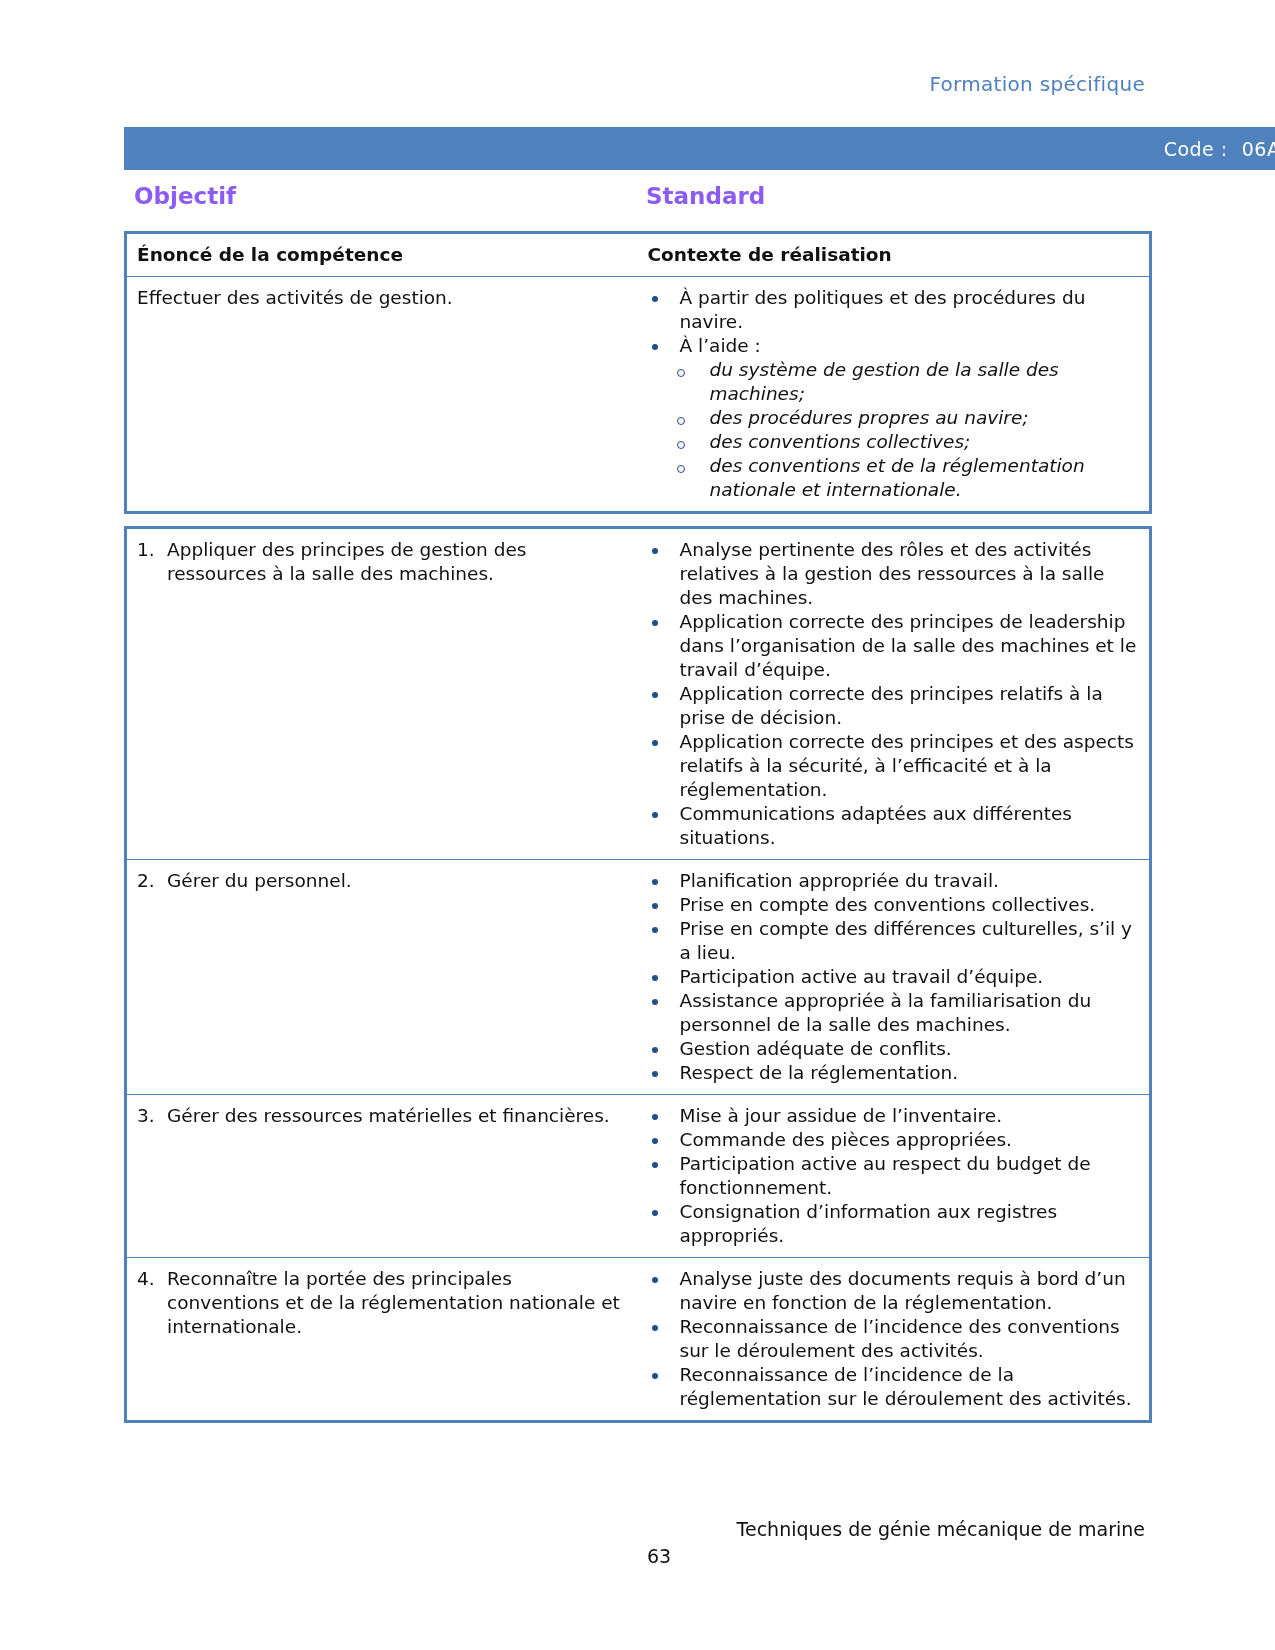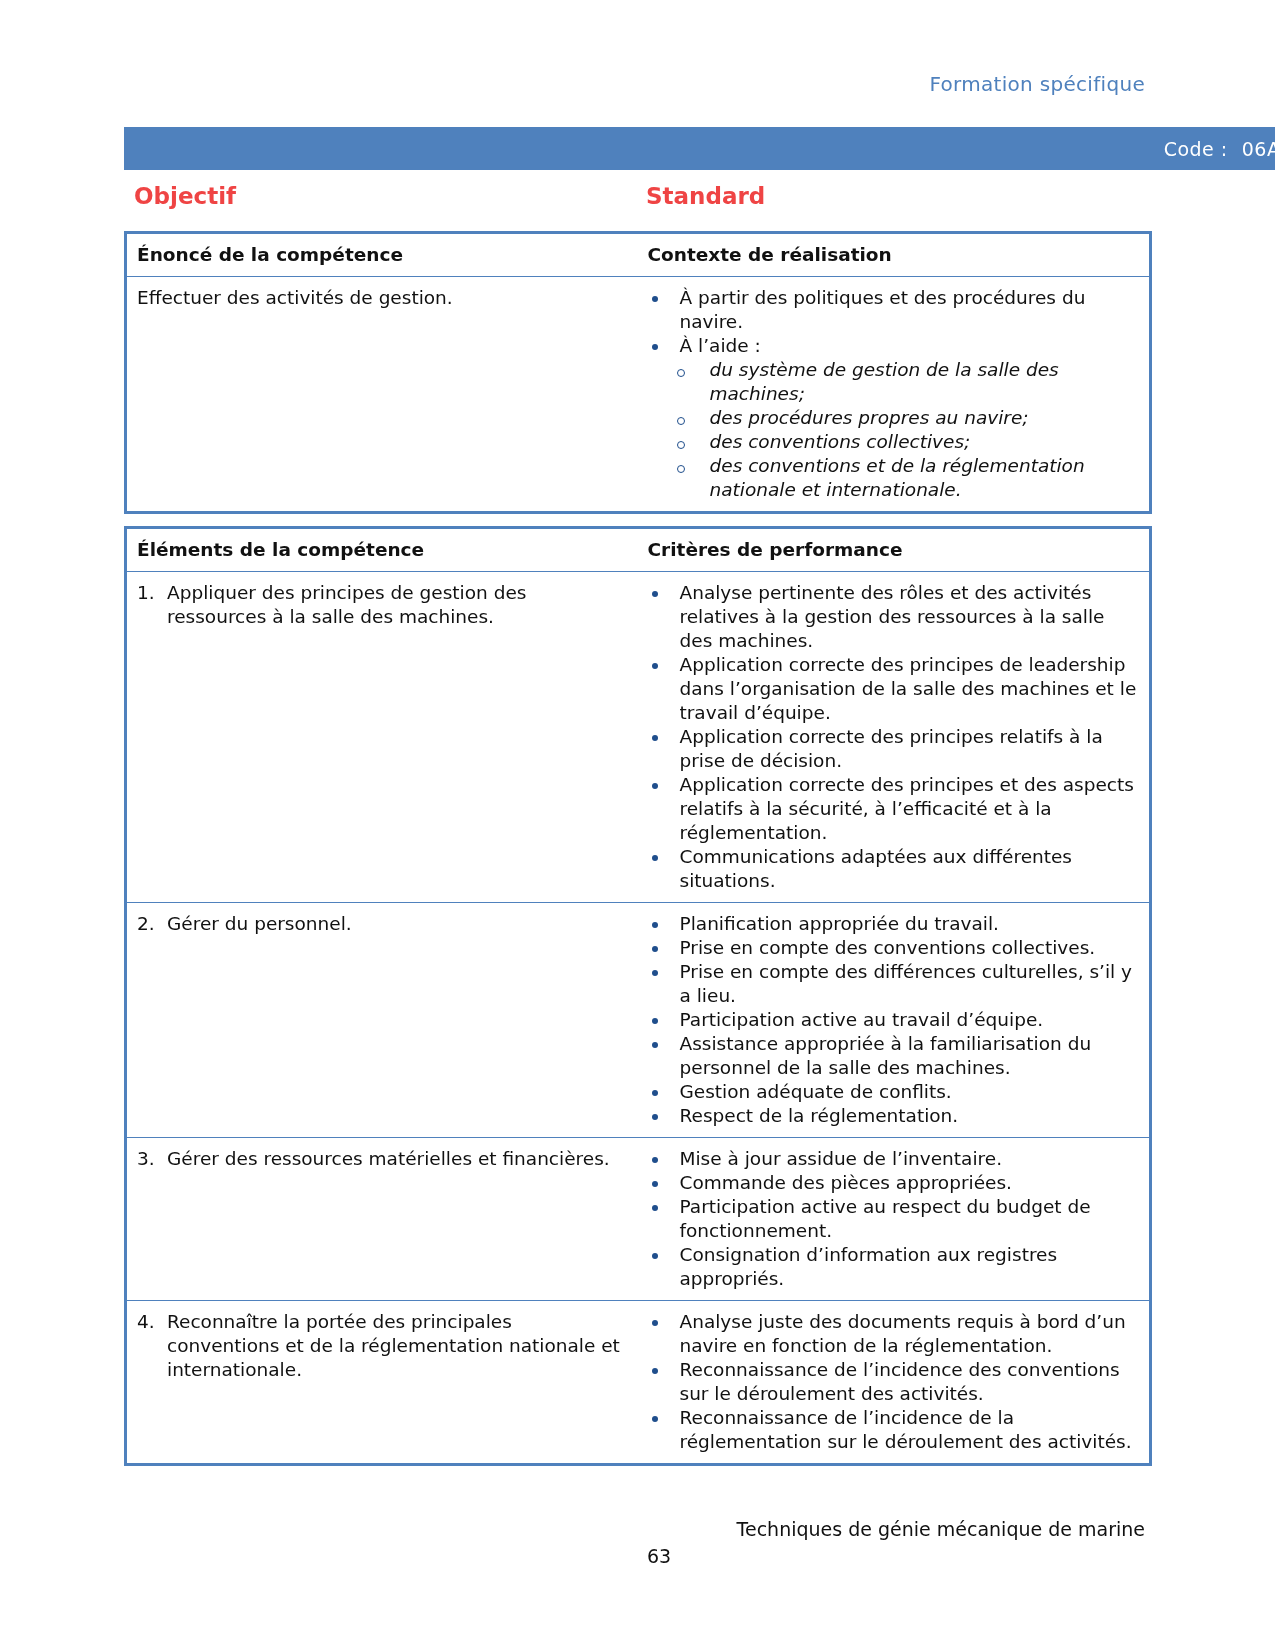--- a/index.html
+++ b/index.html
@@ -11,21 +11,21 @@
   }
   .code-bar {
     position: absolute; left: 124px; top: 127px; width: 1183px; height: 43px;
     background: #4f81bd; color: #ffffff; font-size: 19px;
     display: flex; align-items: center; justify-content: flex-end; padding-right: 14px;
     letter-spacing: 0.5px;
   }
   .code-bar .code-value { margin-left: 14px; }
   .col-heads { position: absolute; top: 183px; left: 124px; width: 1028px; height: 36px; }
   .col-head {
-    position: absolute; top: 0; font-size: 23px; font-weight: bold; color: #ef4444;
+    position: absolute; top: 0; font-size: 23px; font-weight: bold; color: #8b5cf6;
   }
   .col-head.left { left: 10px; }
   .col-head.right { left: 522px; }
   table.comp {
     position: absolute; left: 124px; width: 1028px;
     border-collapse: collapse; border: 3px solid #4f81bd;
     font-size: 18.5px; line-height: 24px;
   }
   table.comp td, table.comp th {
     vertical-align: top; text-align: left; padding: 9px 10px;
@@ -97,24 +97,20 @@
         <li>des conventions collectives;</li>
         <li>des conventions et de la réglementation nationale et internationale.</li>
       </ul>
     </td>
   </tr>
 </tbody>
   </table>
 
 <table class="comp" id="table-elements">
   <tbody>
-      <tr>
-    <th class="left">Éléments de la compétence</th>
-    <th>Critères de performance</th>
-  </tr>
 
   <tr class="data-row">
     <td class="left cell-pad">
       <div class="numbered">
         <span class="num">1.</span>
         <span>Appliquer des principes de gestion des ressources à la salle des machines.</span>
       </div>
     </td>
     <td class="cell-pad">
       <ul class="bullets">

